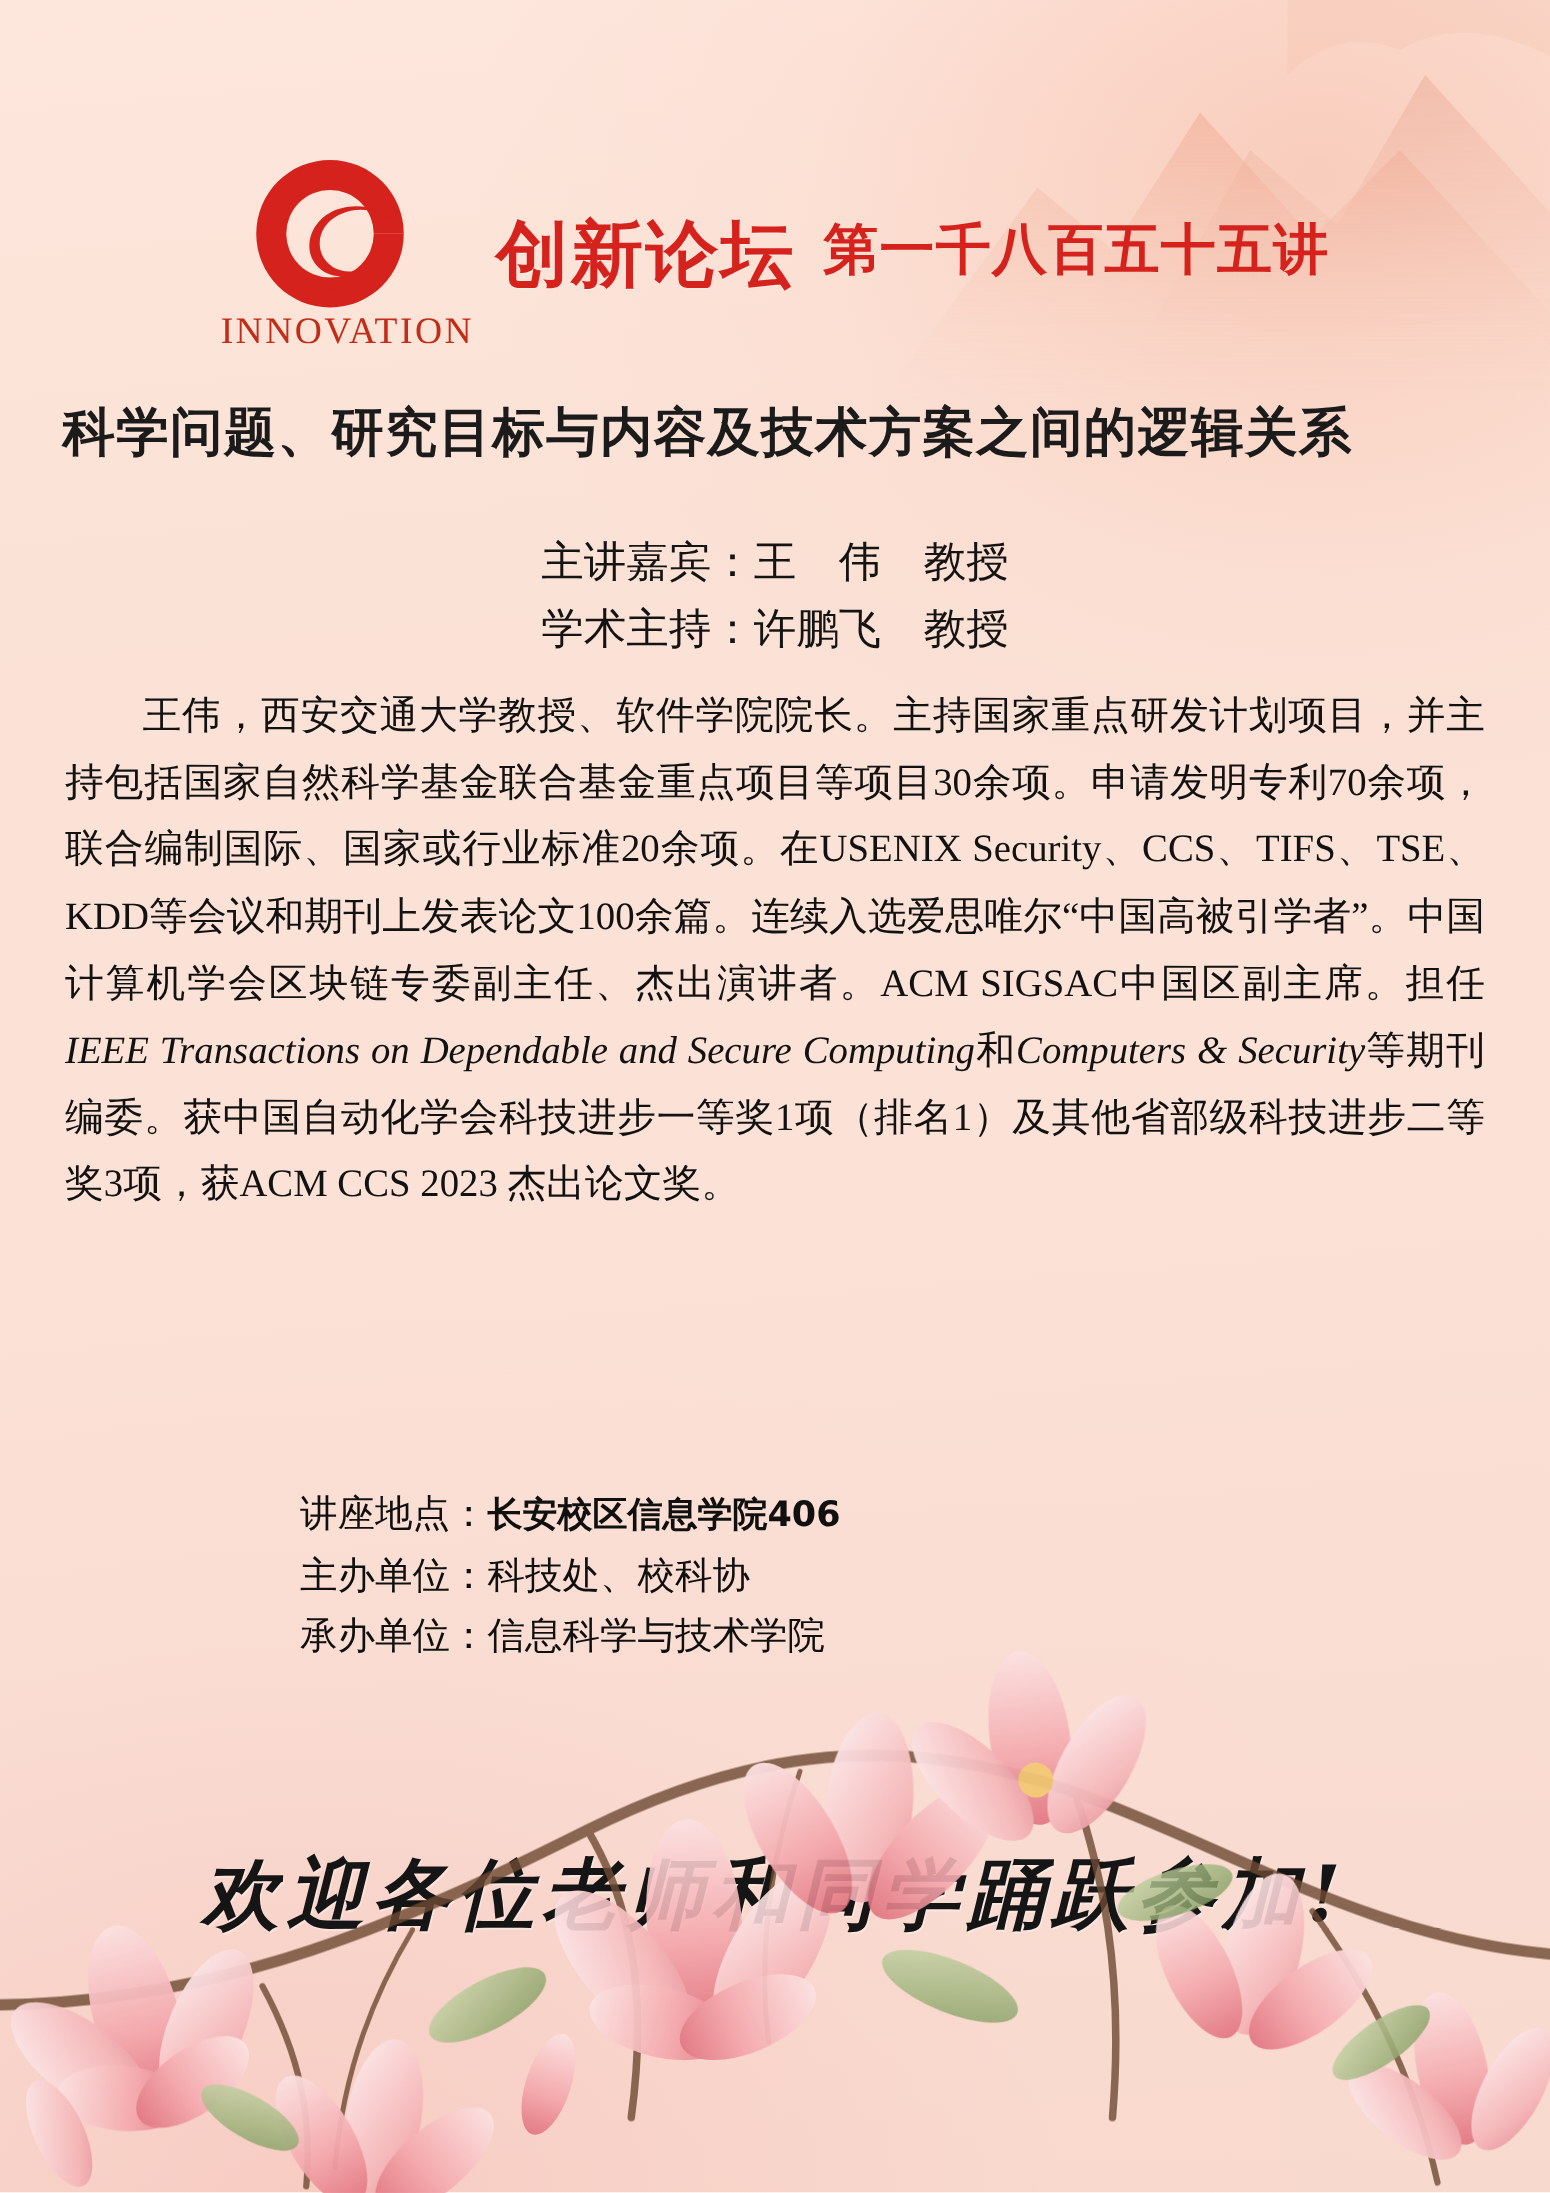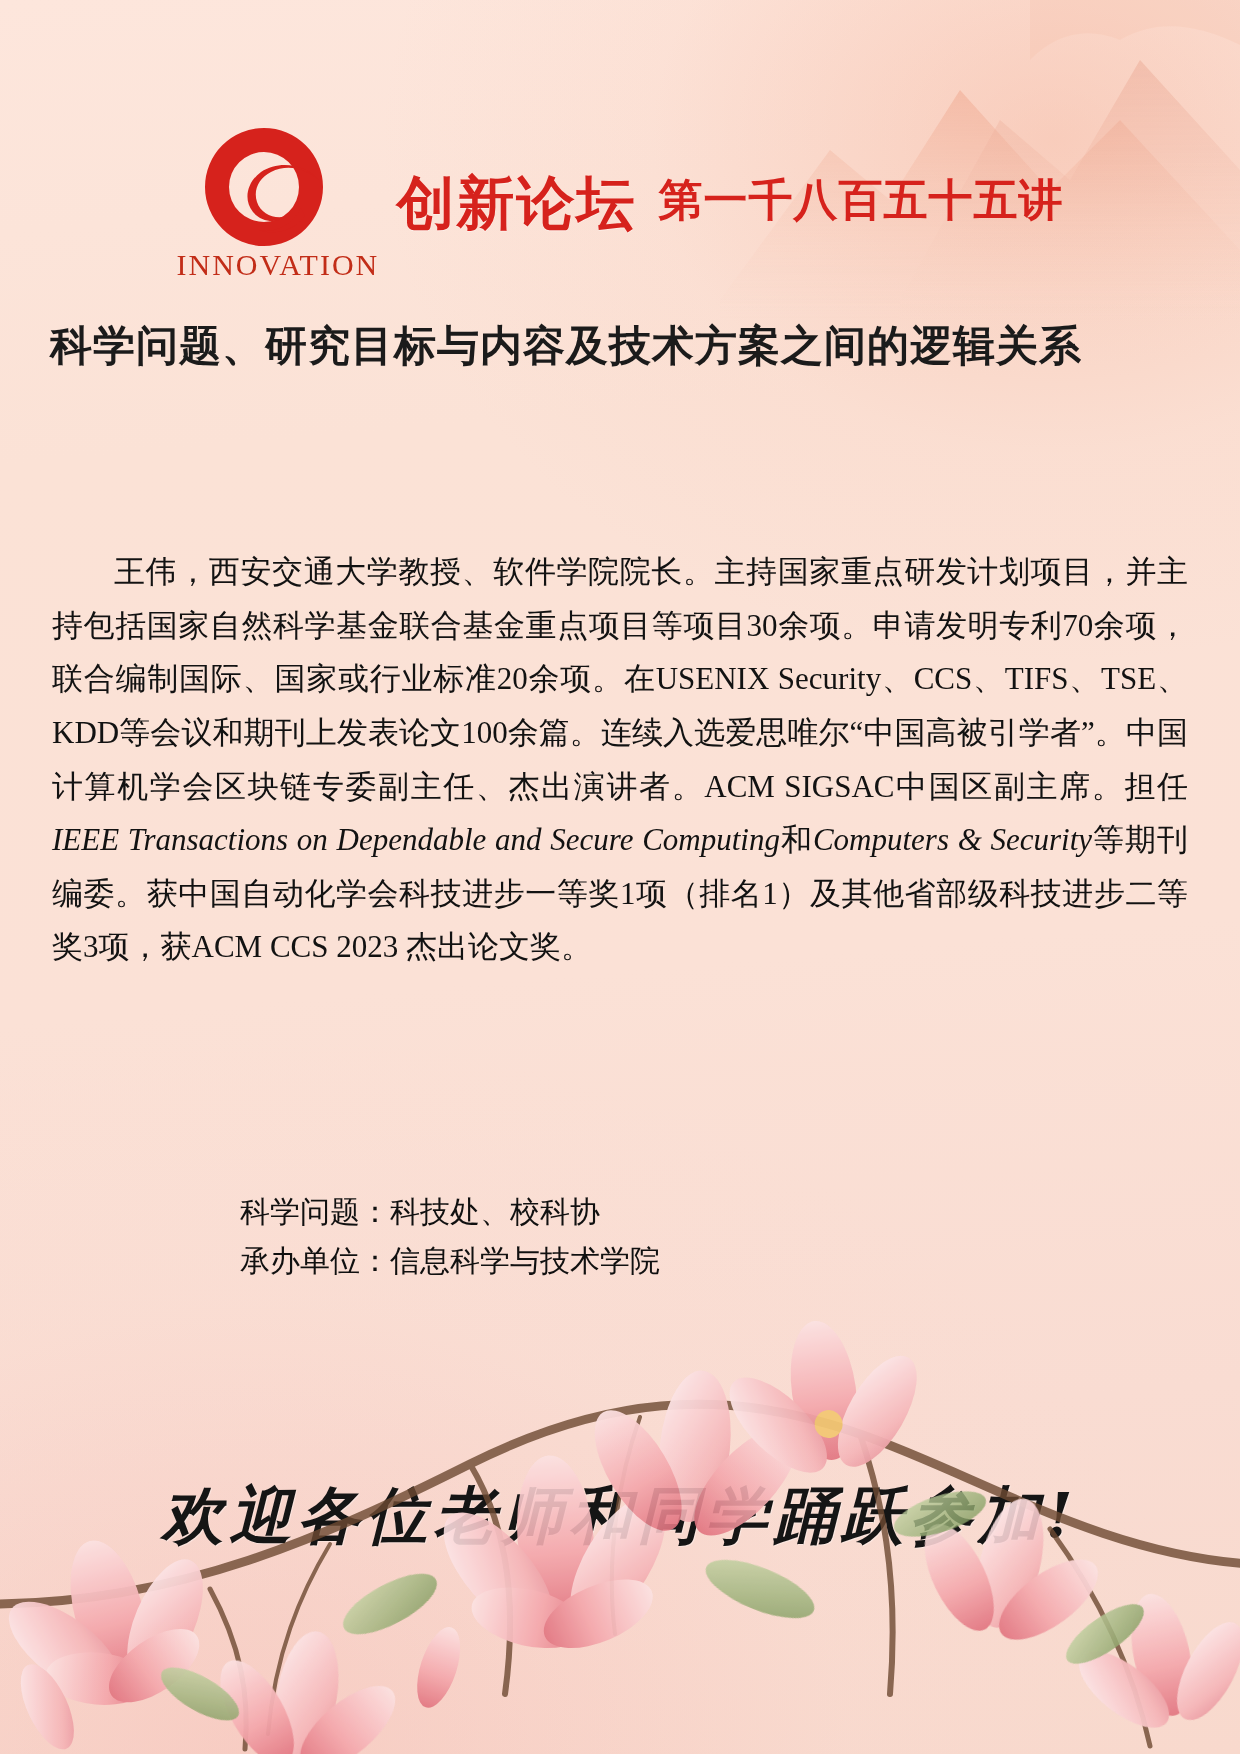--- a/index.html
+++ b/index.html
@@ -187,25 +187,30 @@
         <path d="M100,84 C92,100 74,110 58,106 C74,112 94,106 104,92 Z" fill="#d6221c"></path>
       </svg>
       <div class="logo-text">INNOVATION</div>
     </div>
     <div class="forum-title">创新论坛</div>
     <div class="forum-session">第一千八百五十五讲</div>
   </div>
 
   <div class="main-title">科学问题、研究目标与内容及技术方案之间的逻辑关系</div>
 
+  <div class="speakers">
+    <div>主讲嘉宾：王　伟　教授</div>
+    <div>学术主持：许鹏飞　教授</div>
+  </div>
 
   <div class="bio"><span>王伟，西安交通大学教授、软件学院院长。主持国家重点研发计划项目，并主持包括国家自然科学基金联合基金重点项目等项目30余项。申请发明专利70余项，联合编制国际、国家或行业标准20余项。在USENIX Security、CCS、TIFS、TSE、KDD等会议和期刊上发表论文100余篇。连续入选爱思唯尔“中国高被引学者”。中国计算机学会区块链专委副主任、杰出演讲者。ACM SIGSAC中国区副主席。担任</span><i>IEEE Transactions on Dependable and Secure Computing</i><span>和</span><i>Computers &amp; Security</i><span>等期刊编委。获中国自动化学会科技进步一等奖1项（排名1）及其他省部级科技进步二等奖3项，获ACM CCS 2023 杰出论文奖。</span></div>
 
   <div class="info">
-    <div class="row"><span class="label">科学问题：</span><span class="value">科技处、校科协</span></div>
+    <div class="row"><span class="label">讲座地点：</span><span class="value-b">长安校区信息学院406</span></div>
+    <div class="row"><span class="label">主办单位：</span><span class="value">科技处、校科协</span></div>
     <div class="row"><span class="label">承办单位：</span><span class="value">信息科学与技术学院</span></div>
   </div>
 
   <div class="welcome">欢迎各位老师和同学踊跃参加!</div>
 
   <svg class="branch" viewBox="0 0 1240 620">
     <defs>
       <linearGradient id="pet" x1="0" y1="0" x2="0" y2="1">
         <stop offset="0%" stop-color="#fbe2e2"></stop>
         <stop offset="60%" stop-color="#f3a6ab"></stop>

